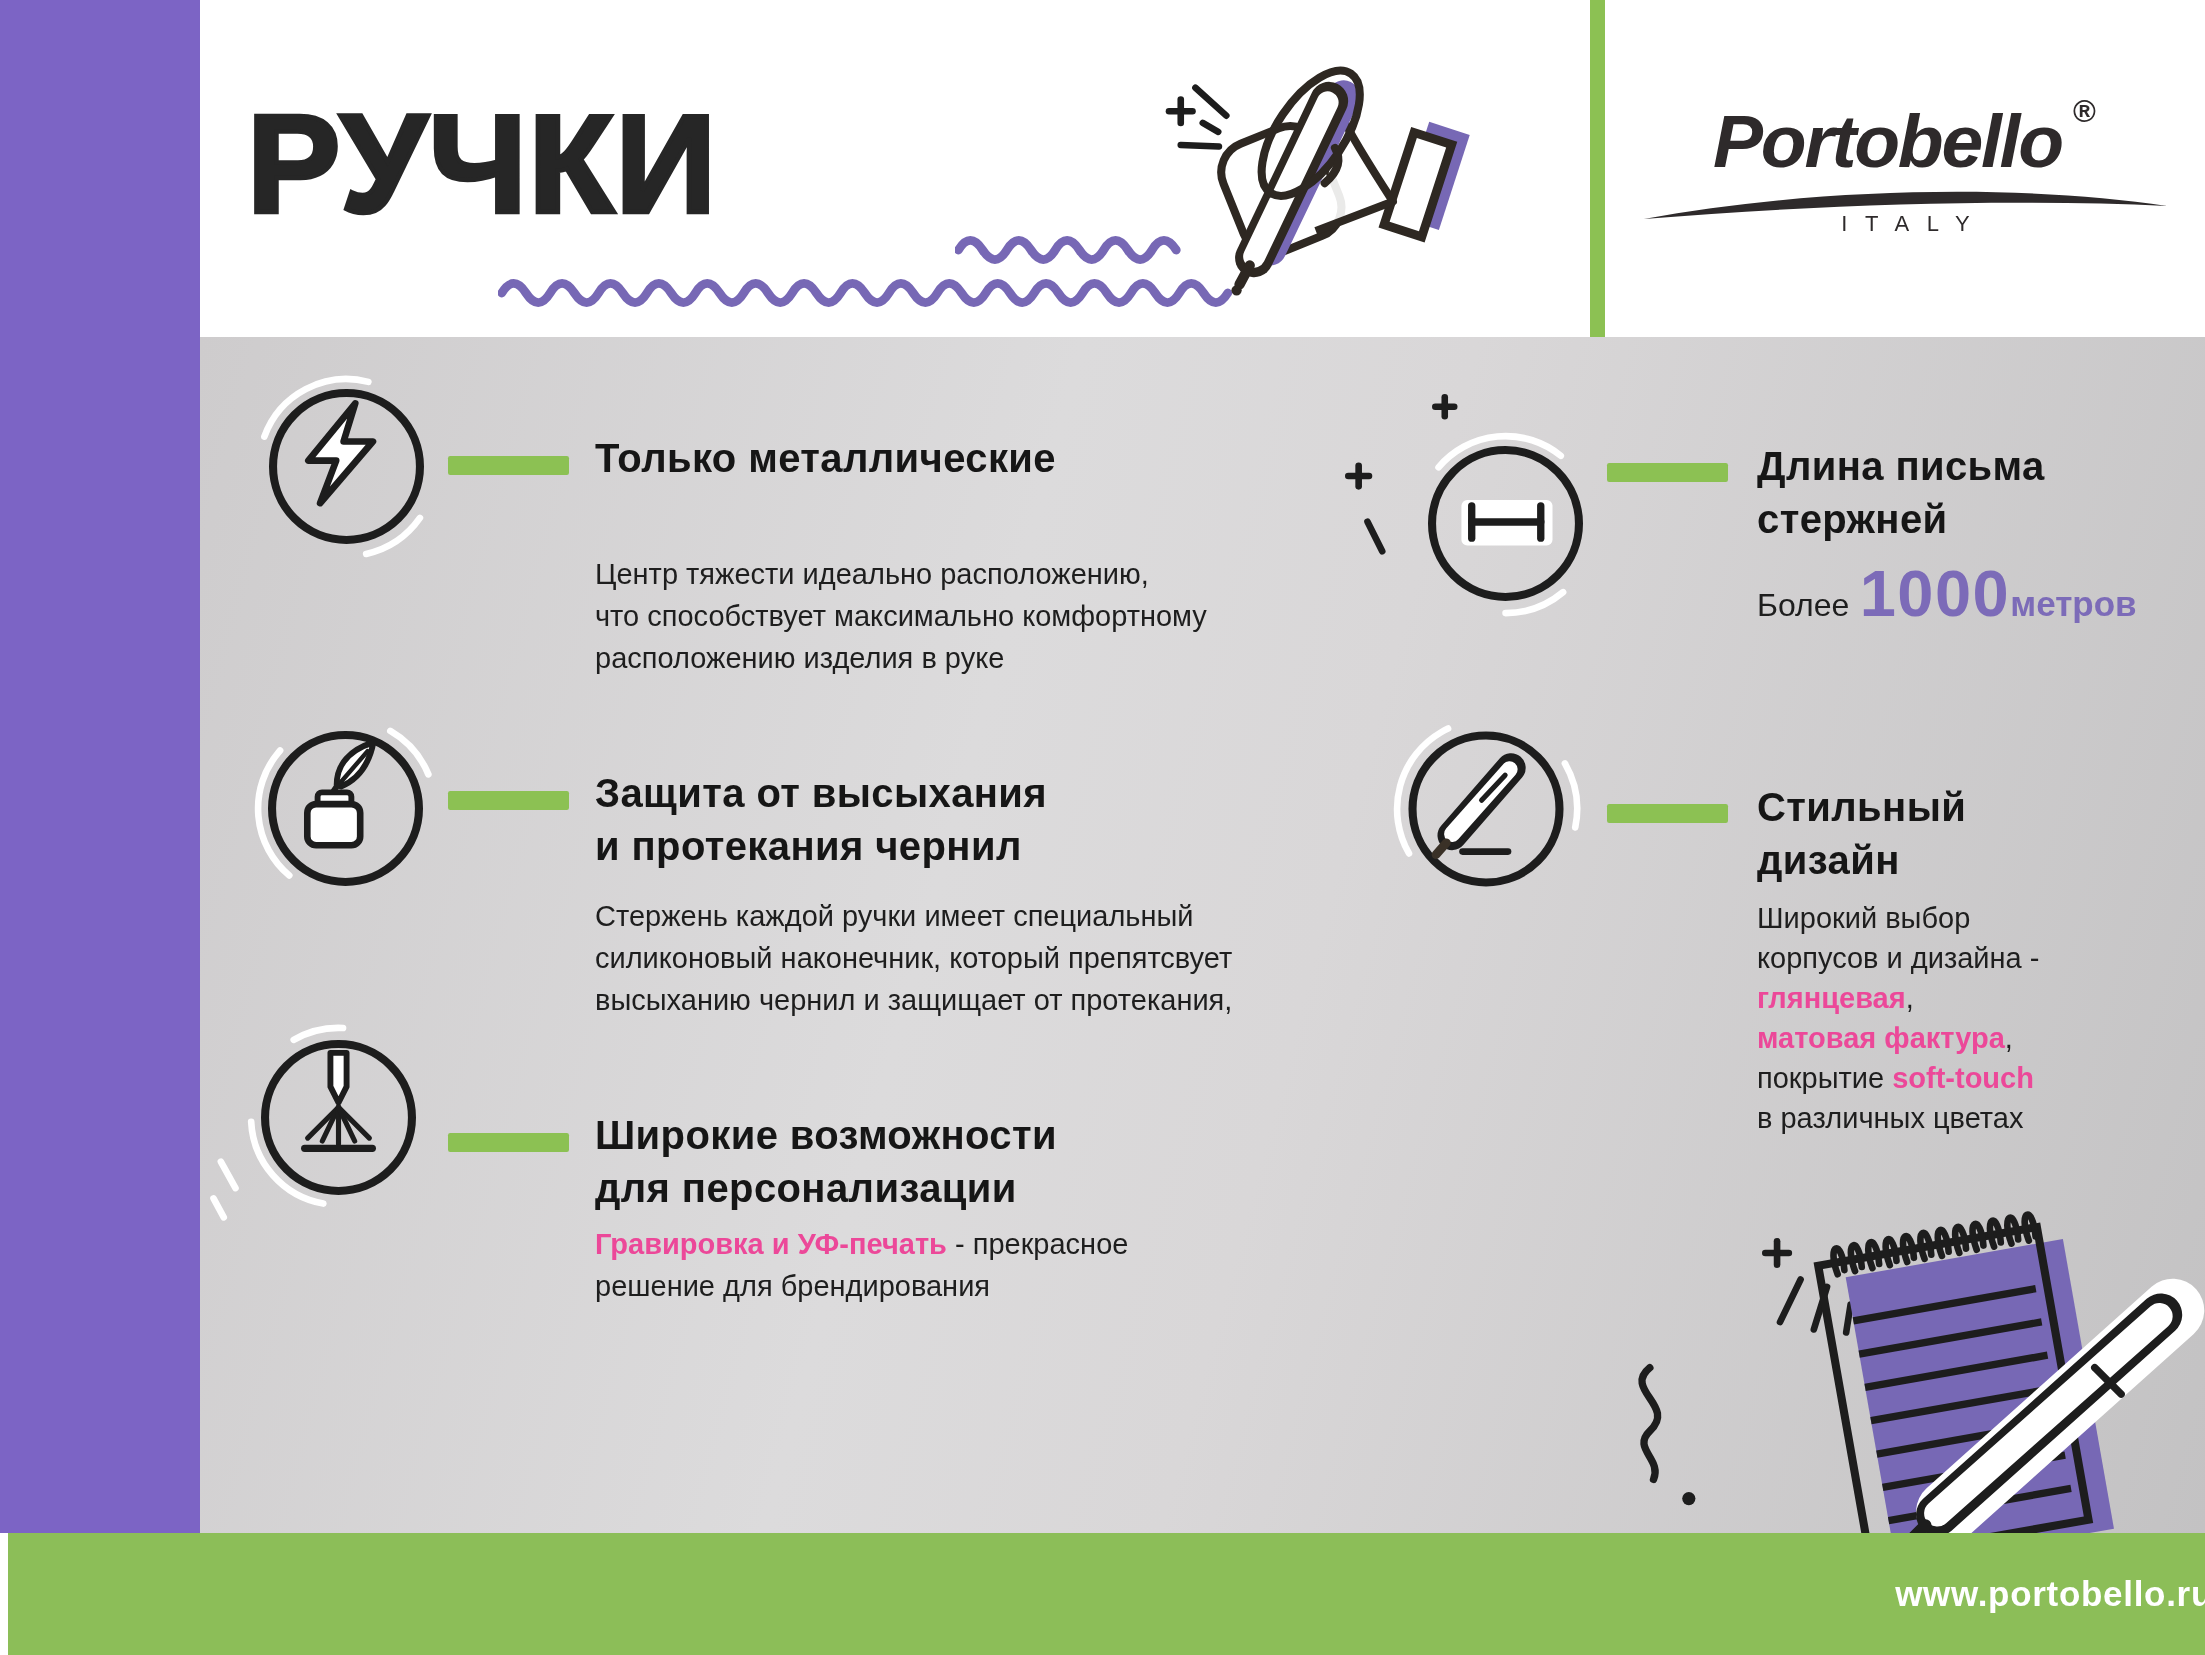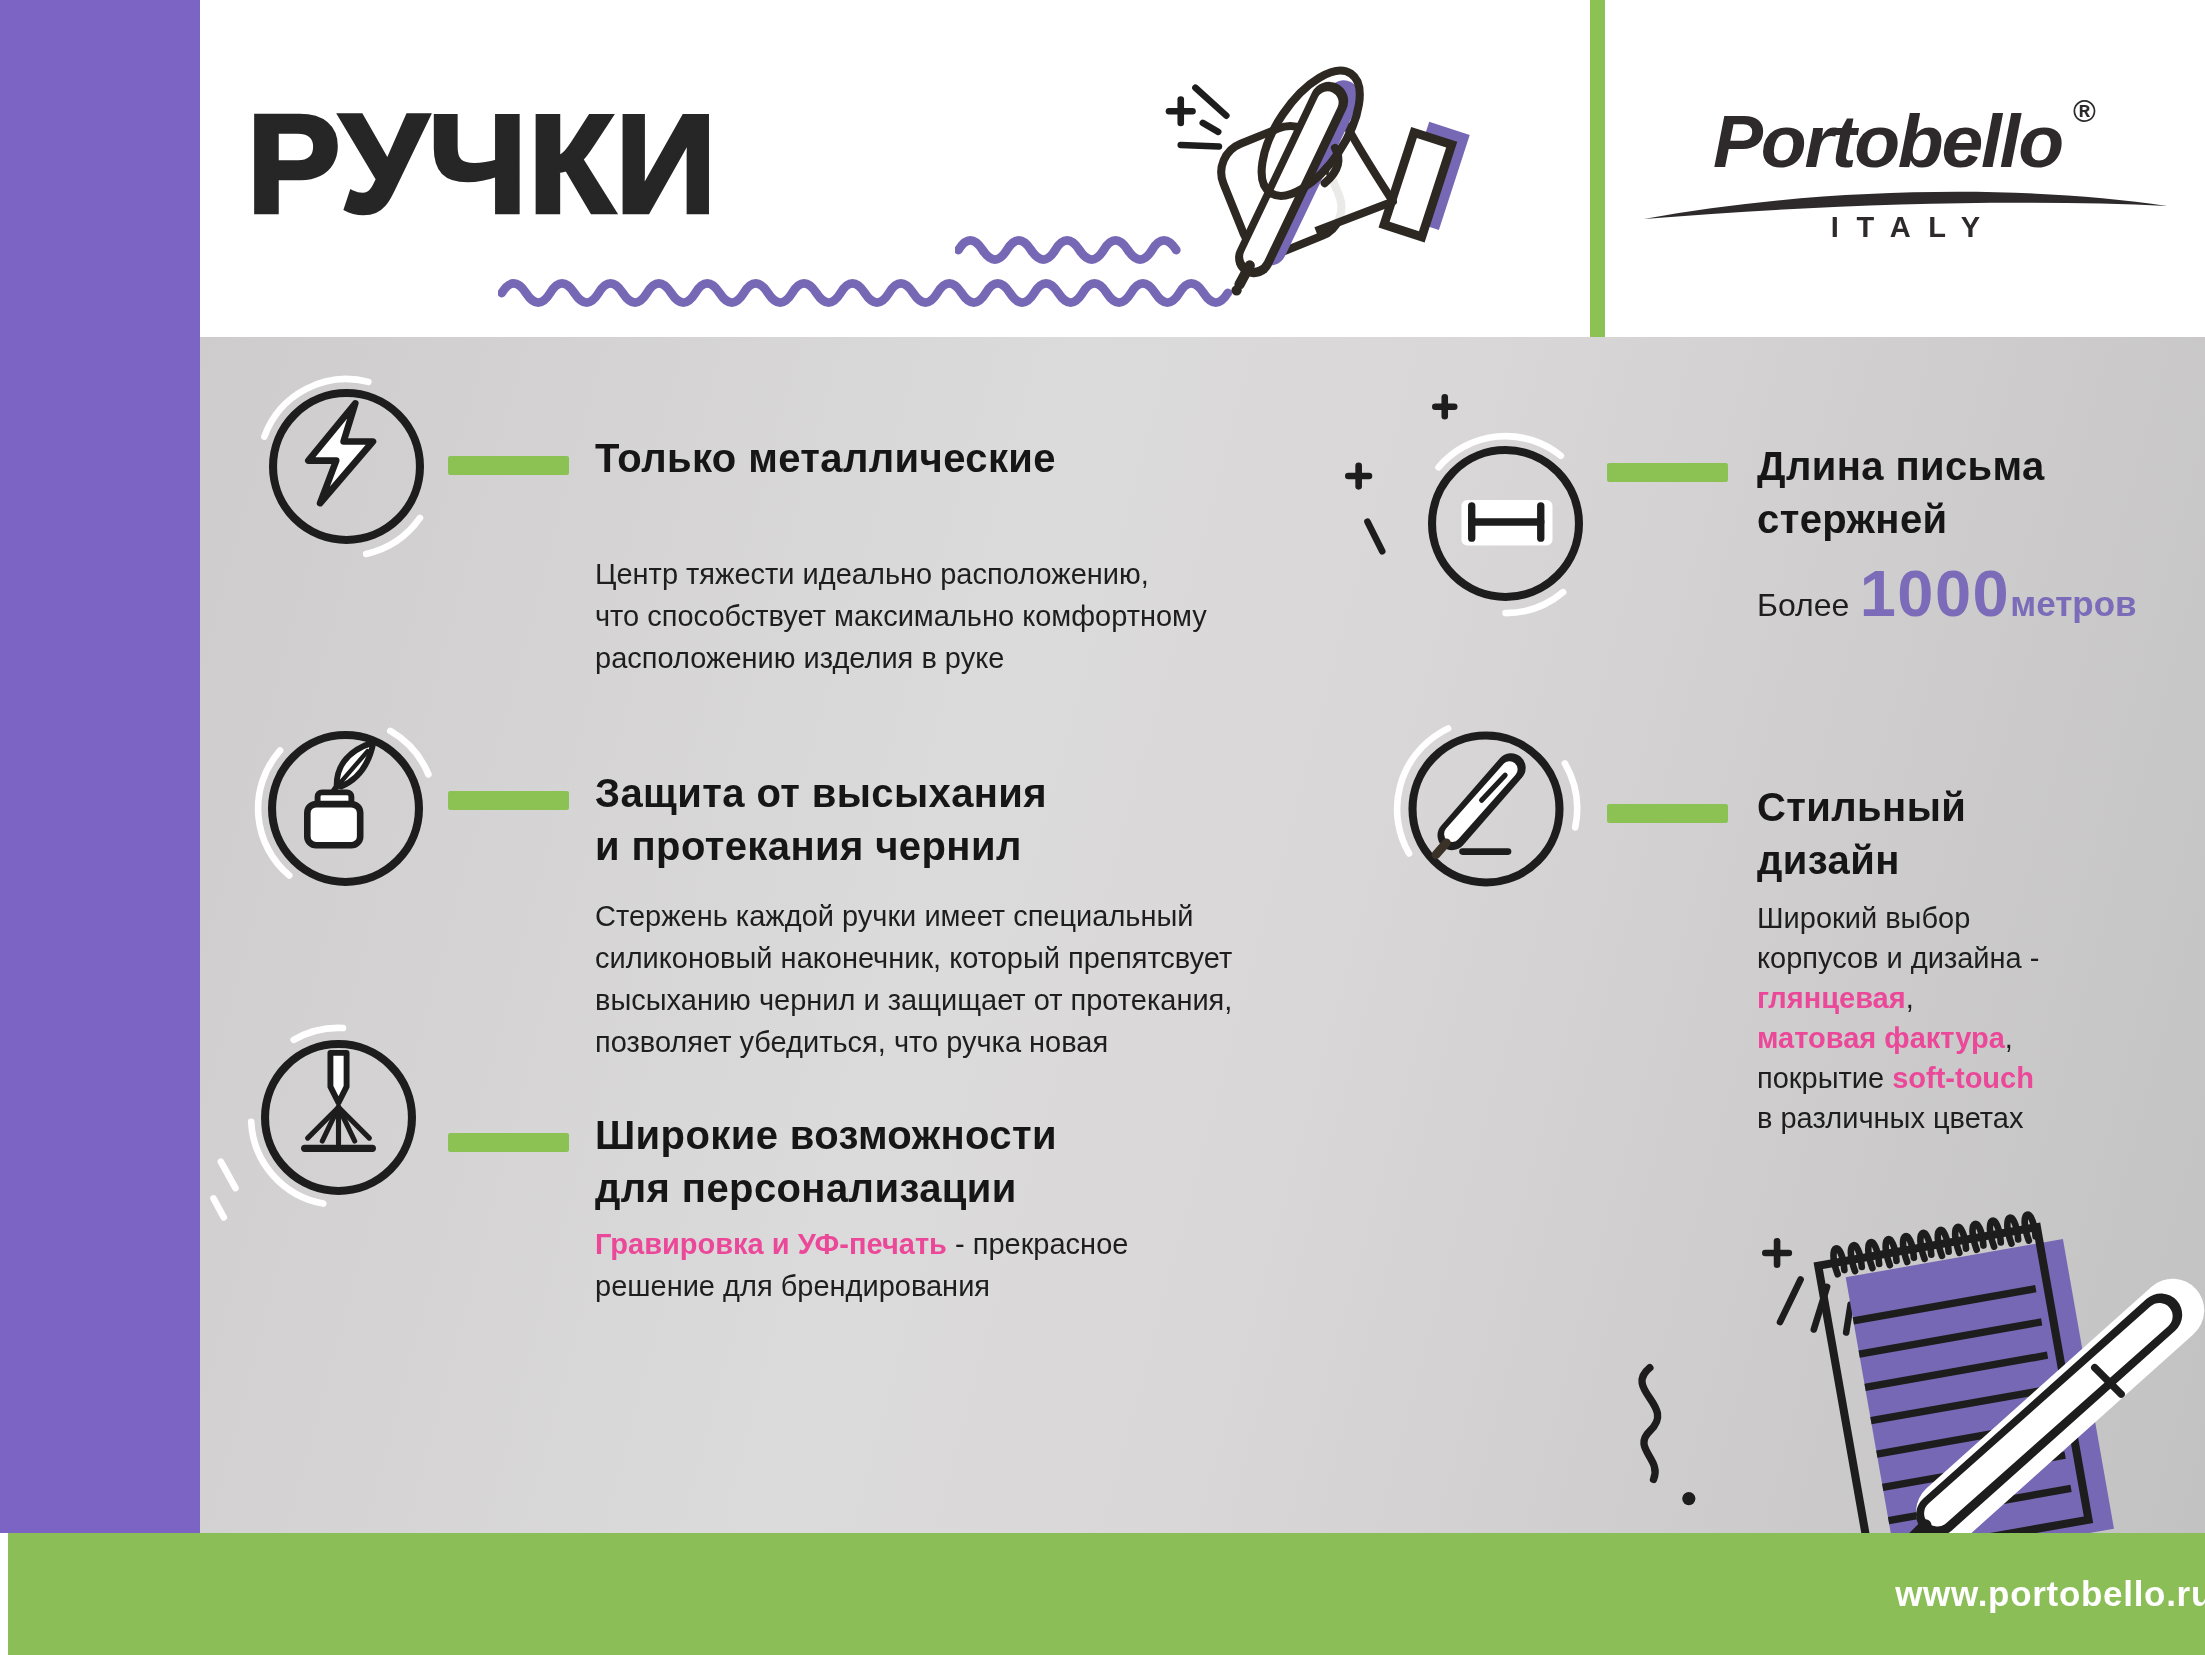--- a/index.html
+++ b/index.html
@@ -20,21 +20,21 @@
   #footer .url{color:#fff;font-size:35px;font-weight:700;letter-spacing:0.7px;}
   
   #page-title{left:247px;top:94px;font-size:140px;font-weight:900;color:#262626;
     letter-spacing:1.5px;-webkit-text-stroke:4.4px #262626;line-height:1;}
   #brand{left:1641px;top:88px;width:529px;height:169px;color:#2E2A2B;}
   #brand .wordmark{position:absolute;left:72px;top:10.3px;font-size:75px;font-weight:800;
     font-style:italic;letter-spacing:-2.2px;color:#2E2A2B;}
   #brand .reg{position:absolute;left:432px;top:5.9px;font-size:31px;font-weight:700;font-style:normal;}
   #brand .swoosh{position:absolute;left:0px;top:96px;}
   #brand .country{position:absolute;left:0;top:123px;width:529px;text-align:center;
-    font-size:29px;font-weight:700;letter-spacing:17.6px;text-indent:17.6px;}
+    font-size:22px;font-weight:400;letter-spacing:17.6px;text-indent:17.6px;}
   
   .f-title{font-size:40px;line-height:53px;font-weight:800;color:#161616;letter-spacing:0.4px;}
   .f-body{font-size:29px;line-height:42px;font-weight:400;color:#1e1e1e;}
   .accent{color:#ec4899;font-weight:800;}
   .dash{width:121px;height:19px;background:#8CC153;border-radius:2.2px;}
   .stat{display:flex;align-items:baseline;}
   .stat .pre{font-size:32px;font-weight:400;color:#1e1e1e;margin-top:16px;}
   .stat .big{font-size:65px;font-weight:800;color:#7C6BB8;letter-spacing:1.5px;margin-left:10.3px;}
   .stat .unit{font-size:35px;font-weight:800;color:#7C6BB8;}
   .spark{stroke:#1d1d1d;stroke-width:9;stroke-linecap:round;}
@@ -174,21 +174,20 @@
   </svg>
   <div class="abs dash" style="left:448px;top:791px"></div>
   <div class="abs f-title" style="left:595px;top:767px">
     <div>Защита от высыхания</div>
     <div>и протекания чернил</div>
   </div>
   <div class="abs f-body" style="left:595px;top:895px">
     <div>Стержень каждой ручки имеет специальный</div>
     <div>силиконовый наконечник, который препятсвует</div>
     <div>высыханию чернил и защищает от протекания,</div>
-    <div>позволяет убедиться, что ручка новая</div>
   </div>
 
   <svg class="abs" style="left:243px;top:1022px" width="191" height="191" viewBox="0 0 260 260">
     <circle cx="130" cy="130" r="119" stroke="#fff" stroke-width="9" fill="none" stroke-dasharray="160 9999" stroke-linecap="round" transform="rotate(100 130 130)"></circle>
     <circle cx="130" cy="130" r="122" stroke="#fff" stroke-width="9" fill="none" stroke-dasharray="70 9999" stroke-linecap="round" transform="rotate(-120 130 130)"></circle>
     <circle cx="130" cy="130" r="100" stroke="#1d1d1d" stroke-width="11" fill="none"></circle>
     <path d="M119 42 L141 42 L141 88 L130 110 L119 88 Z" fill="#ffffff" stroke="#1d1d1d" stroke-width="8" stroke-linejoin="round"></path>
     <g stroke="#1d1d1d" stroke-width="7" stroke-linecap="round">
       <line x1="130" y1="116" x2="88" y2="158"></line>
       <line x1="130" y1="116" x2="108" y2="162"></line>

